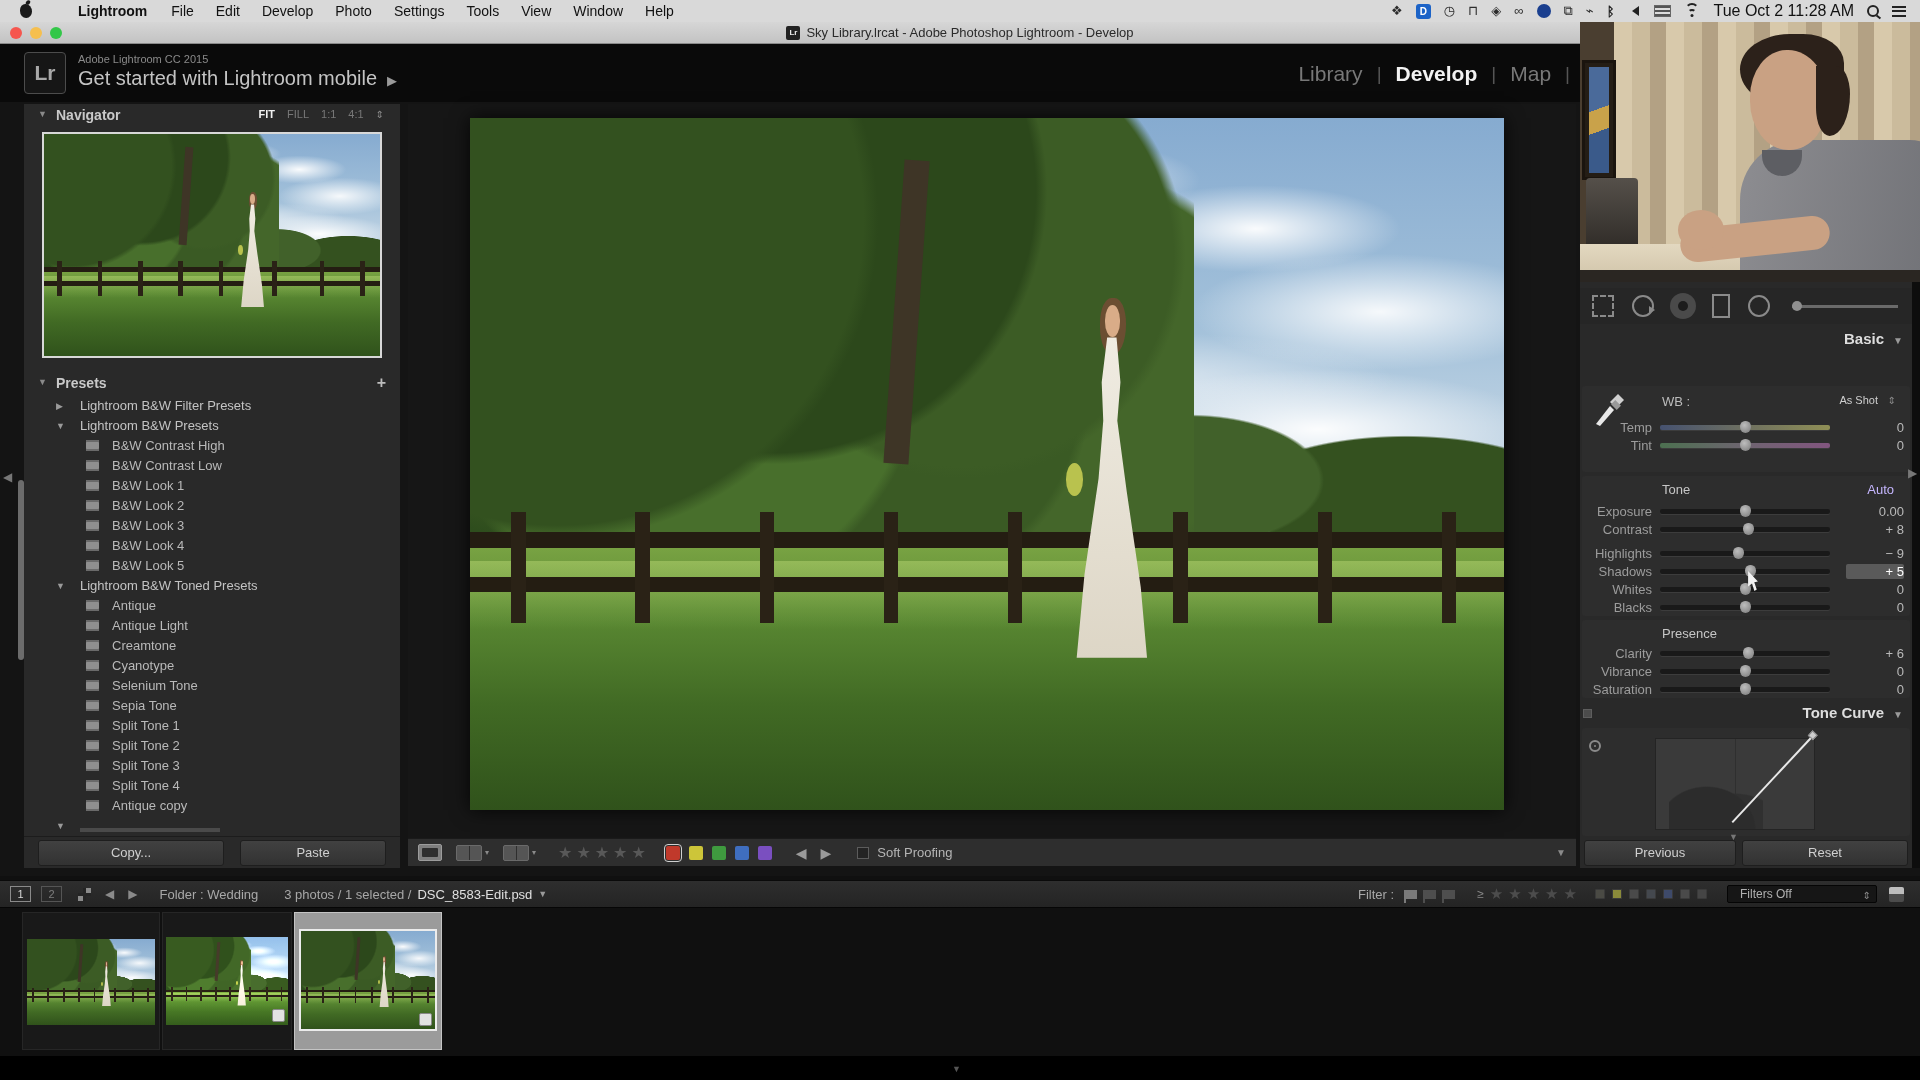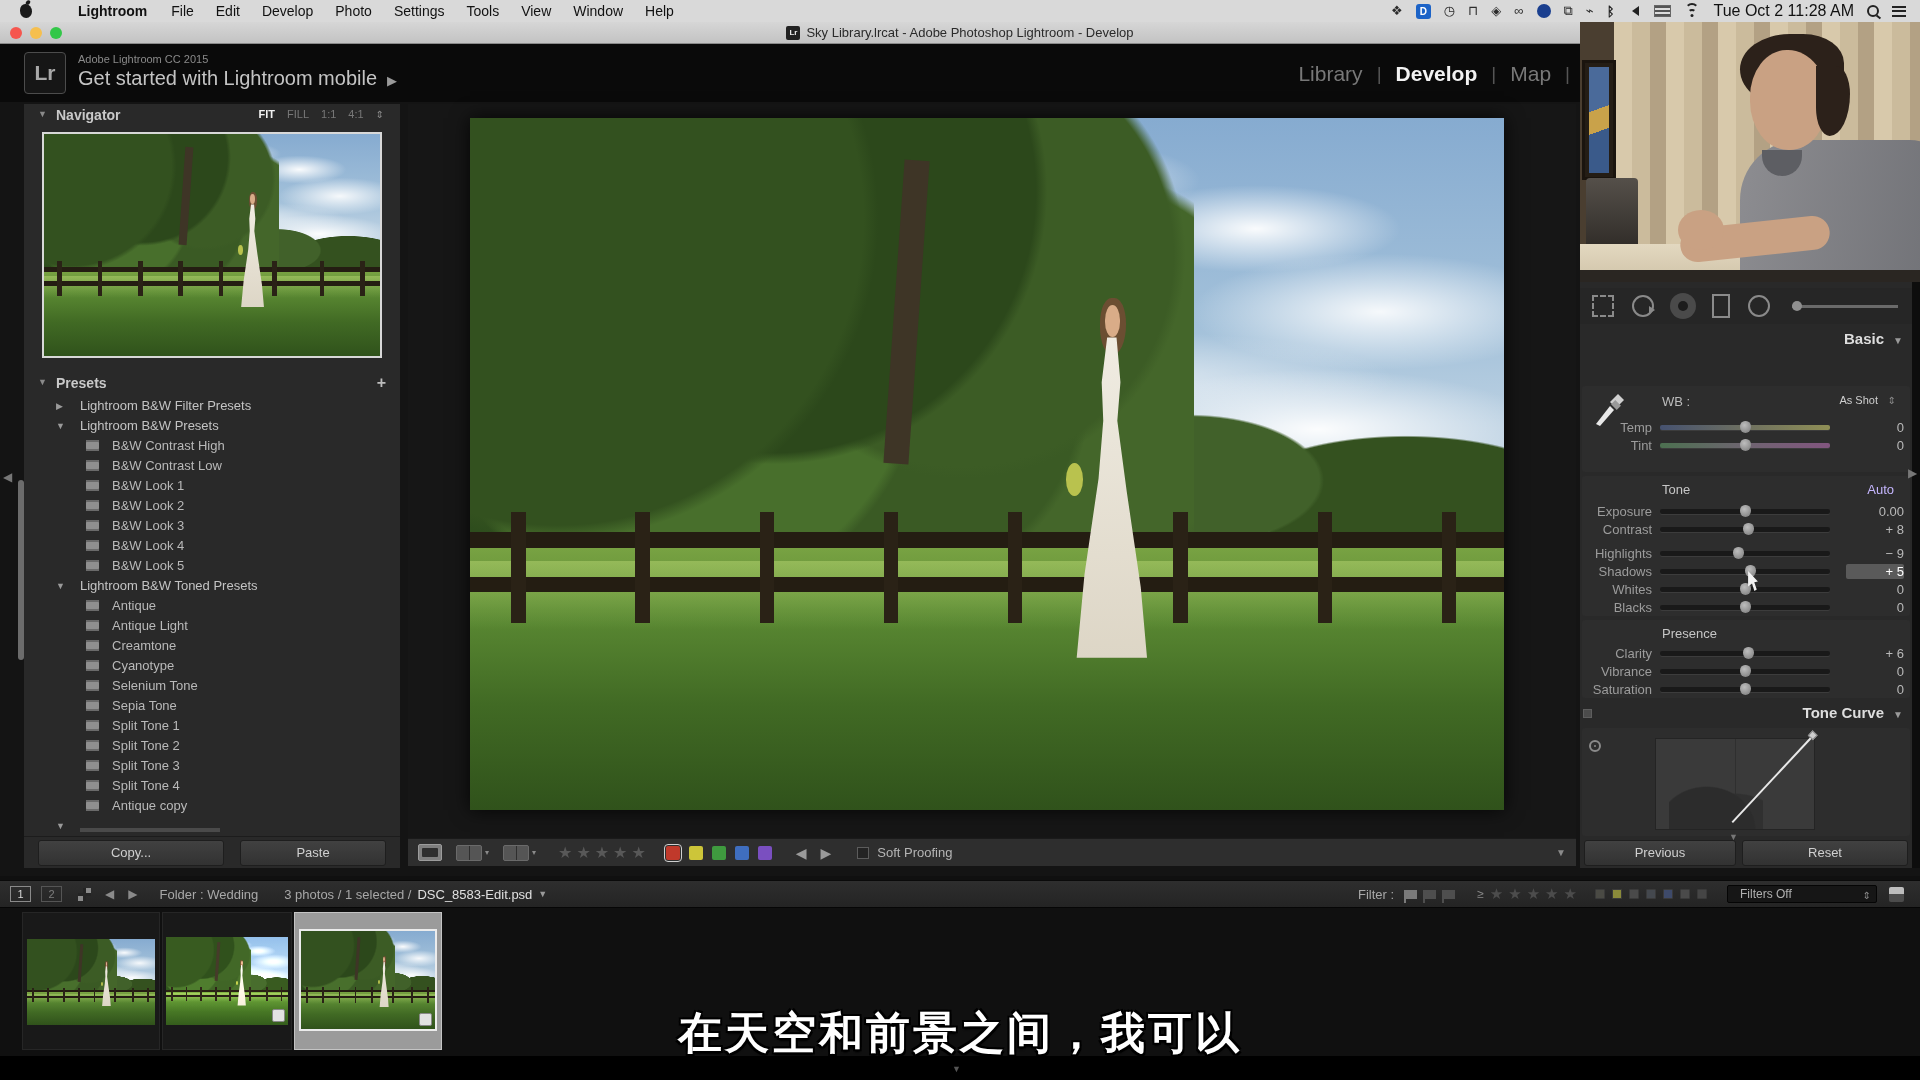--- a/index.html
+++ b/index.html
@@ -790,21 +790,20 @@
   </div>
 </div>
             <span class="badge"></span>
           </div>
       </div>
     </div>
   </div>
   <div class="bottom-black"></div>
   <div class="bot-collapse">▼</div>
 
-  <div class="subtitle">在天空和前景之间，我可以</div>
 
   <div class="webcam">
     <div class="wc-curtain"></div>
     <div class="wc-left"></div>
     <div class="wc-frame">
         <div class="wc-art"></div>
       </div>
     <div class="wc-mon"></div>
     <div class="wc-desk"></div>
     <div class="wc-body"></div>

